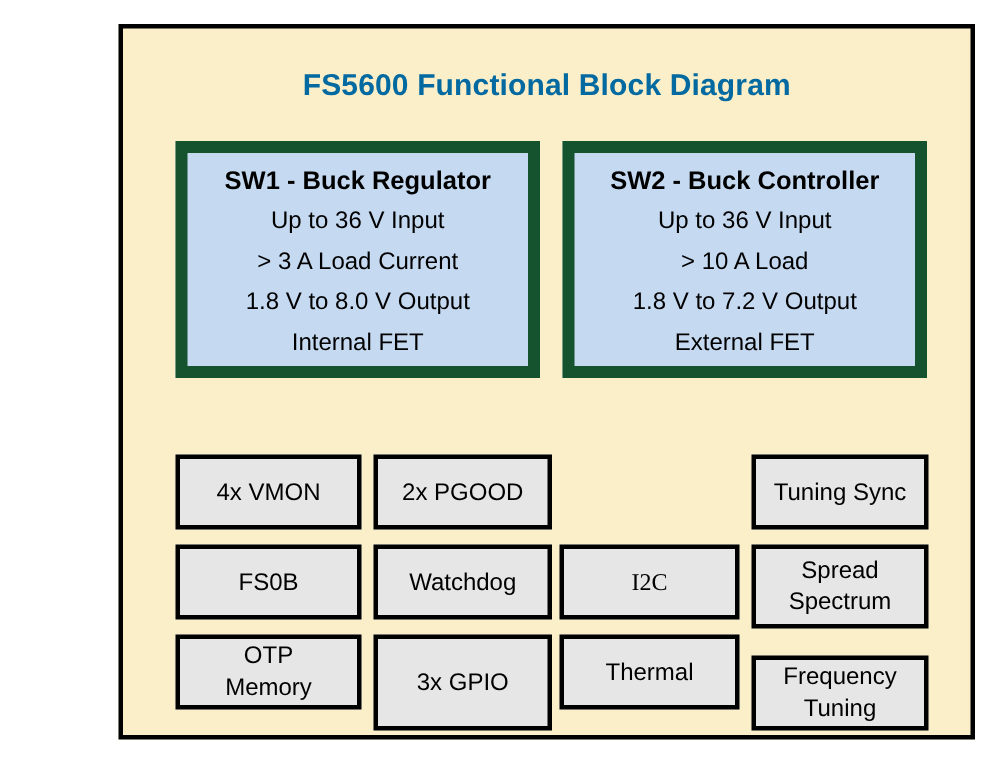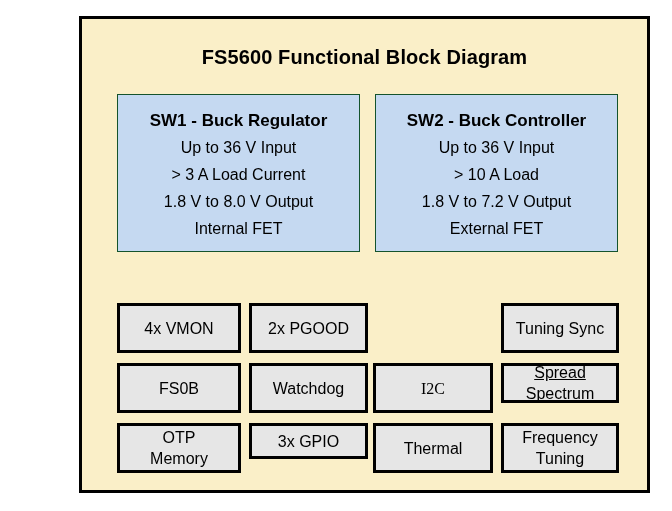--- a/index.html
+++ b/index.html
@@ -35,32 +35,32 @@
 
   
   #diagram-title {
     position: absolute;
     left: 0;
     top: 27px;
     width: 100%;
     text-align: center;
     font-size: 20px;
     font-weight: bold;
-    color: #000000;
+    color: #0369a1;
     letter-spacing: 0.1px;
   }
 
   
   .sw-block {
     position: absolute;
     top: 75px;
     width: 243px;
     height: 158px;
     background: #c5d9f1;
-    border: 1px solid #14532d;
+    border: 8px solid #14532d;
     box-sizing: border-box;
     display: flex;
     flex-direction: column;
     align-items: center;
     justify-content: center;
     padding-top: 2px;
   }
   #sw-block-0 { left: 35px; }
   #sw-block-1 { left: 293px; }
 
@@ -142,34 +142,34 @@
         </div>
         <div class="feature-box" style="left: 0px; top: 60px; width: 124px; height: 50px;">
           <div class="feature-line">FS0B</div>
         </div>
         <div class="feature-box" style="left: 132px; top: 60px; width: 119px; height: 50px;">
           <div class="feature-line">Watchdog</div>
         </div>
         <div class="feature-box" style="left: 256px; top: 60px; width: 120px; height: 50px; font-family: Liberation Serif, serif;">
           <div class="feature-line">I2C</div>
         </div>
-        <div class="feature-box" style="left: 384px; top: 60px; width: 118px; height: 40px; text-decoration: underline;">
+        <div class="feature-box" style="left: 384px; top: 60px; width: 118px; height: 56px;">
           <div class="feature-line">Spread</div>
           <div class="feature-line">Spectrum</div>
         </div>
         <div class="feature-box" style="left: 0px; top: 120px; width: 124px; height: 50px;">
           <div class="feature-line">OTP</div>
           <div class="feature-line">Memory</div>
         </div>
-        <div class="feature-box" style="left: 132px; top: 120px; width: 119px; height: 36px; text-align: right;">
+        <div class="feature-box" style="left: 132px; top: 120px; width: 119px; height: 64px; text-align: right;">
           <div class="feature-line">3x GPIO</div>
         </div>
         <div class="feature-box" style="left: 256px; top: 120px; width: 120px; height: 50px;">
           <div class="feature-line">Thermal</div>
         </div>
-        <div class="feature-box" style="left: 384px; top: 120px; width: 118px; height: 50px;">
+        <div class="feature-box" style="left: 384px; top: 134px; width: 118px; height: 50px;">
           <div class="feature-line">Frequency</div>
           <div class="feature-line">Tuning</div>
         </div>
       </div>
 
   </div>
 </div>
 
 </body></html>

